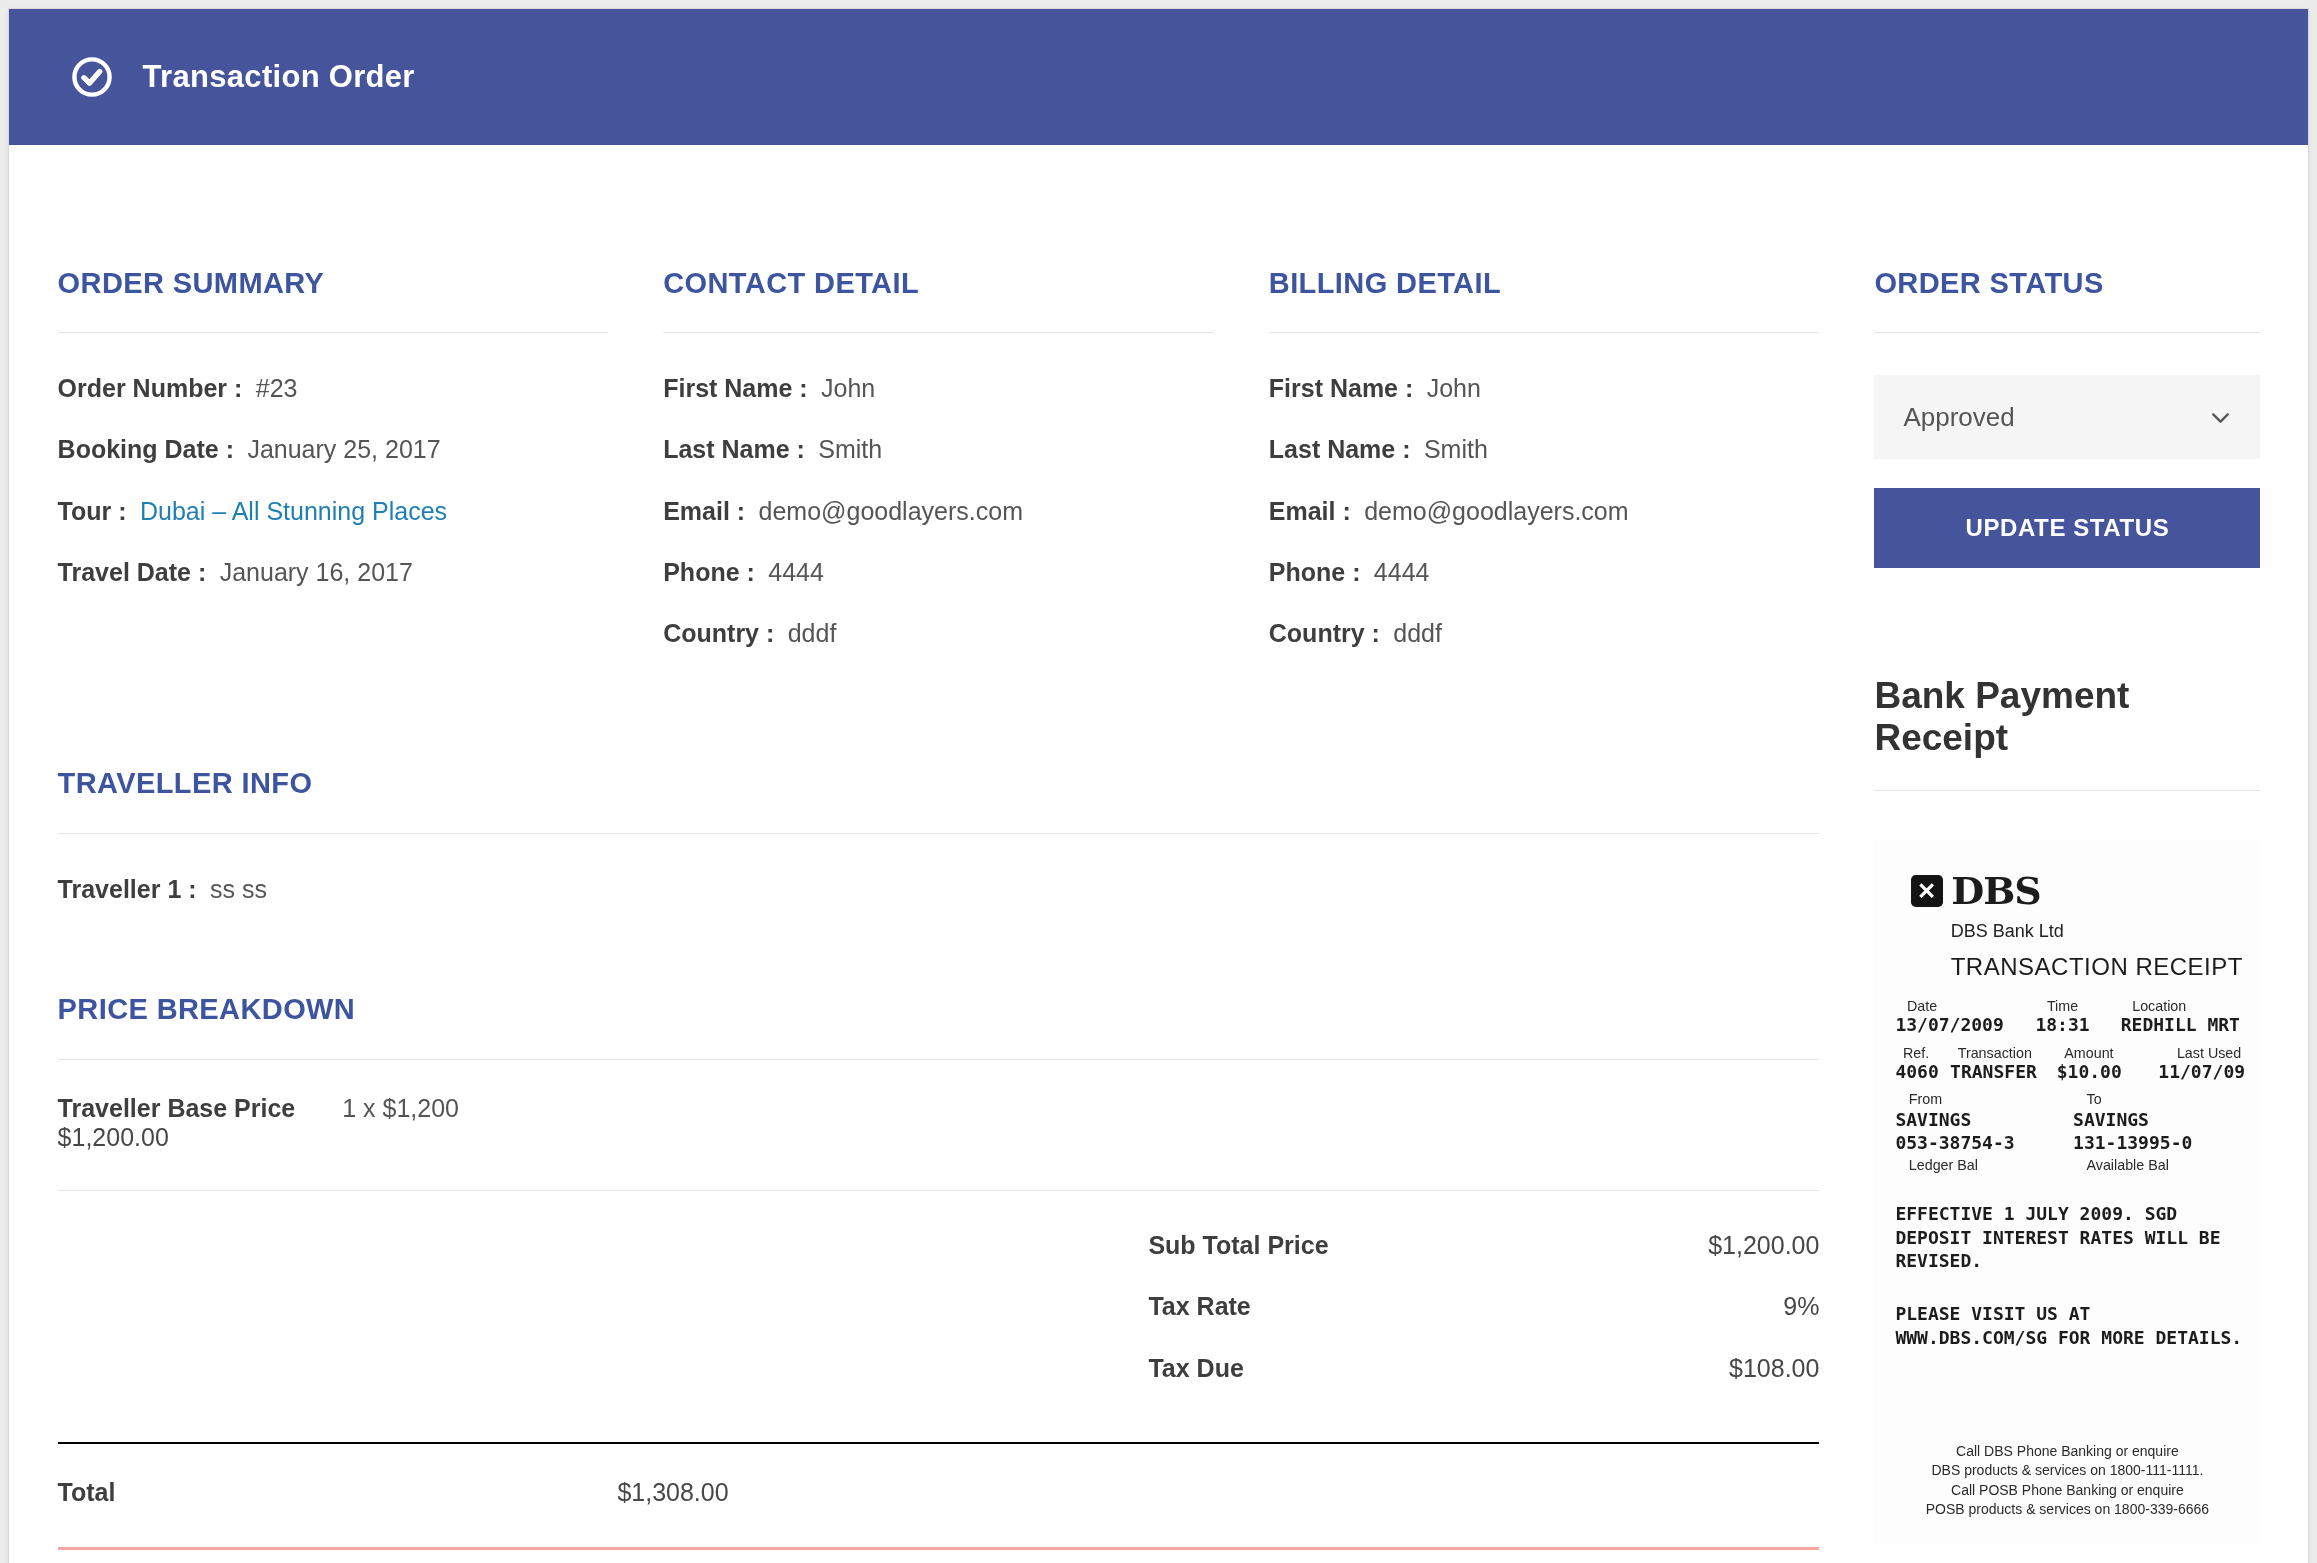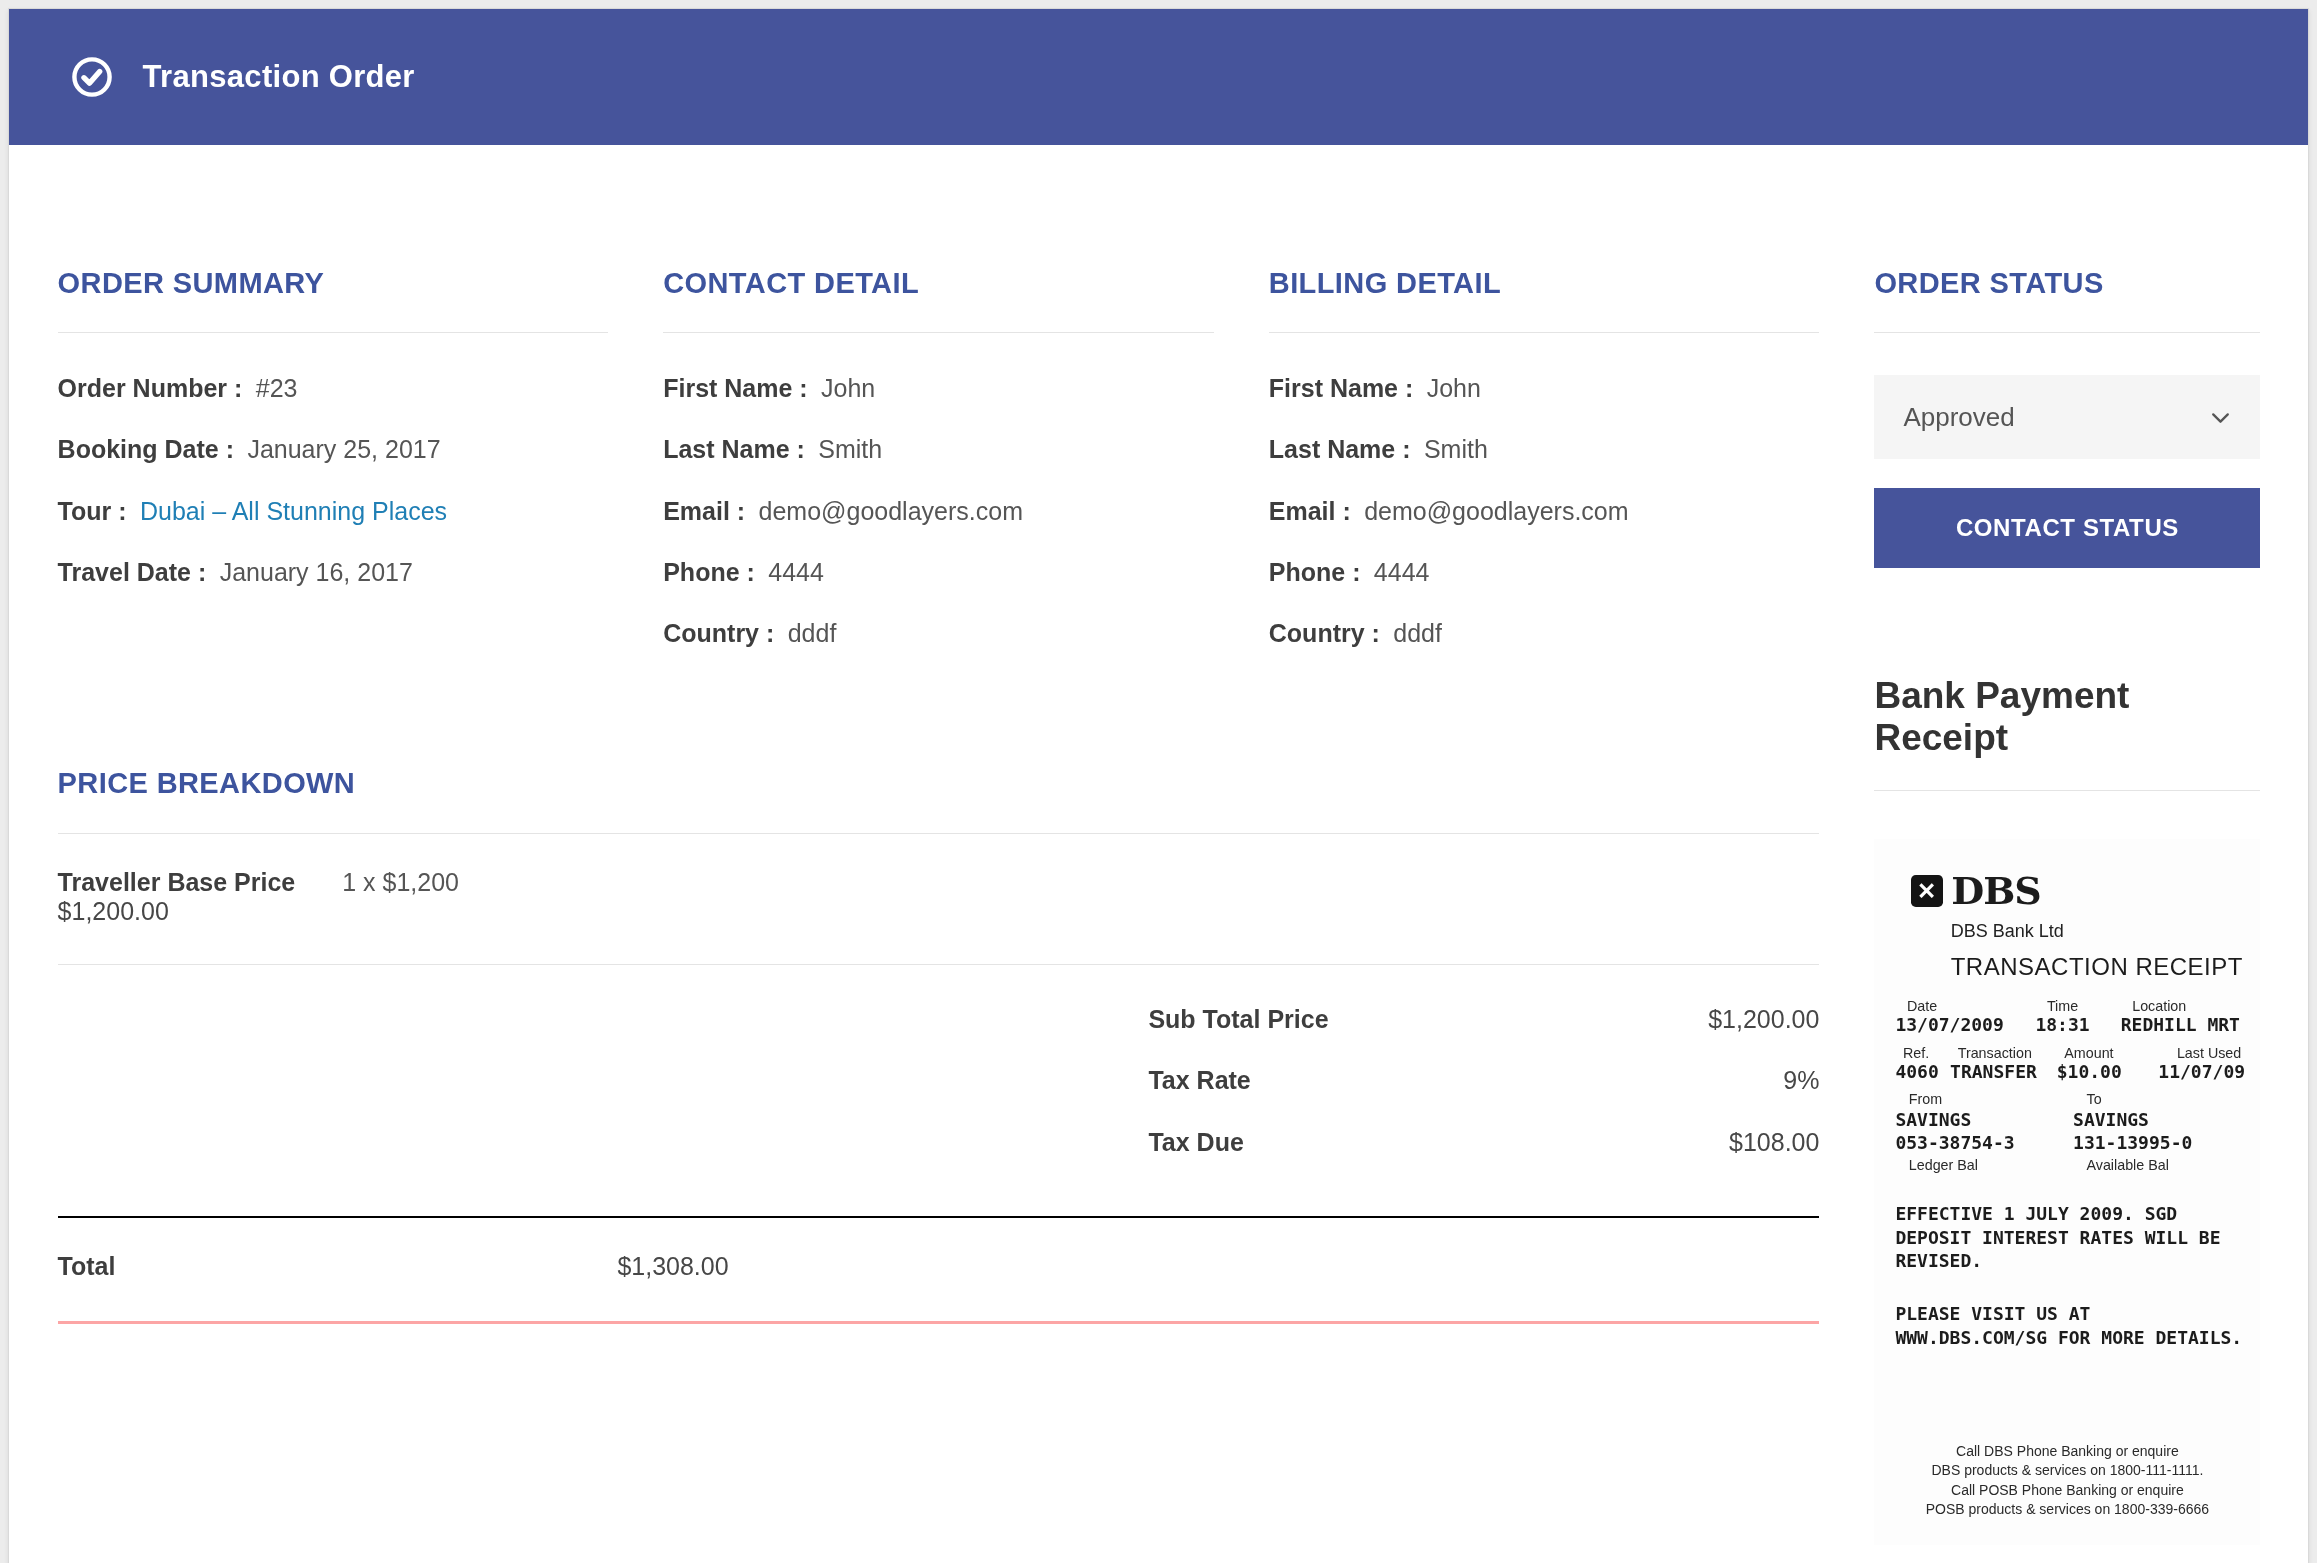--- a/index.html
+++ b/index.html
@@ -174,20 +174,28 @@
             <div class="row">
               <span class="lab">Phone :</span><span class="val">4444</span>
             </div>
             <div class="row">
               <span class="lab">Country :</span><span class="val">dddf</span>
             </div>
           </div>
         </section>
       </div>
 
+      <section class="section">
+        <div class="section-heading">TRAVELLER INFO</div>
+        <div class="rows">
+          <div class="row">
+            <span class="lab">Traveller 1 :</span><span class="val">ss ss</span>
+          </div>
+        </div>
+      </section>
 
       <section class="section">
         <div class="section-heading">PRICE BREAKDOWN</div>
 
         <div class="price-row">
           <span>
             <span class="lab">Traveller Base Price</span>
             <span class="qty">1 x $1,200</span>
           </span>
           <span class="amount">$1,200.00</span>
@@ -224,21 +232,21 @@
 
       <div class="status-select">
         <span>Approved</span>
         <span style="display:flex;">
           <svg width="25" height="25" viewBox="0 0 24 24">
               <path d="M5 9l7 7 7-7" fill="none" stroke="#555" stroke-width="2.2" stroke-linecap="round" stroke-linejoin="round"></path>
             </svg>
         </span>
       </div>
 
-      <button class="update-btn">CONTACT STATUS</button>
+      <button class="update-btn">UPDATE STATUS</button>
 
       <div class="receipt-heading">Bank Payment Receipt</div>
 
       
       <div class="receipt">
         <div class="r-logo-row">
           <span class="r-mark">
               <span>✕</span>
             </span>
           <span class="r-bank">DBS</span>

